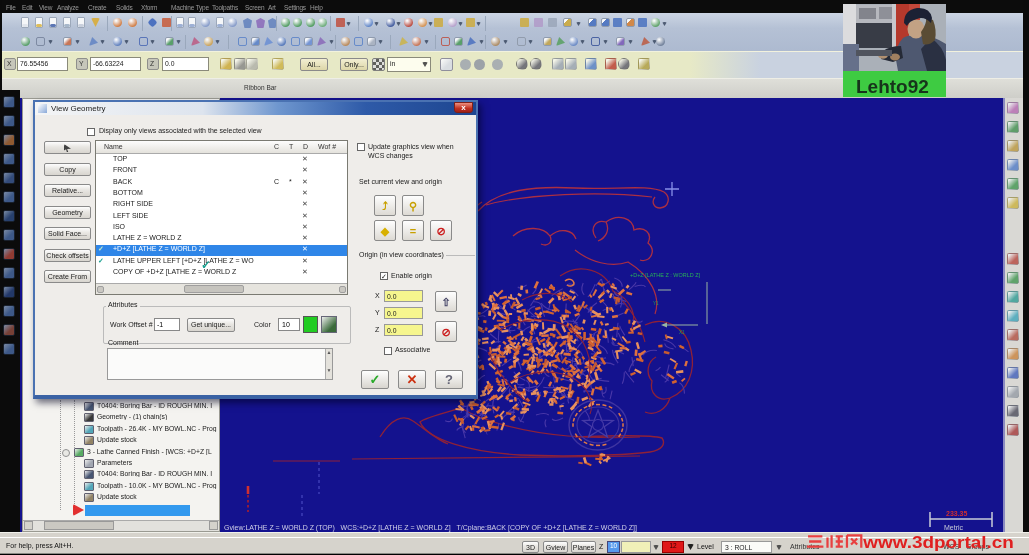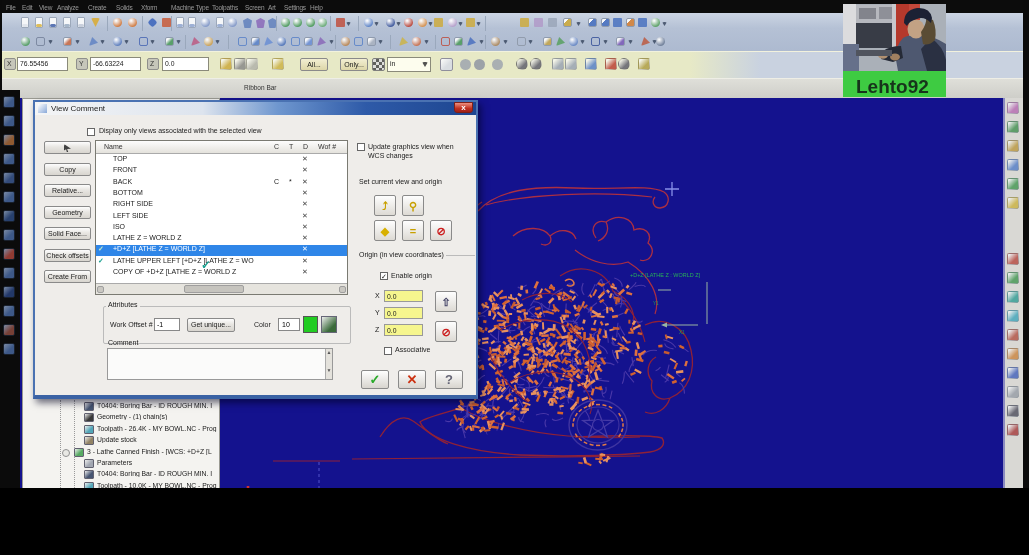--- a/index.html
+++ b/index.html
@@ -1,15 +1,15 @@
 <!DOCTYPE html>
 <html><head><meta charset="utf-8"><style>
 *{margin:0;padding:0;box-sizing:border-box}
 body{font-family:"Liberation Sans",sans-serif;background:#000}
-#root{position:relative;width:1029px;height:488px;overflow:hidden;background:#0a0a0a}
+#root{position:relative;width:1029px;height:554px;overflow:hidden;background:#0a0a0a}
 .ab{position:absolute}
 .ic{position:absolute;display:block;border-radius:2px;opacity:.92}
 .mi{position:absolute;color:#9a9a9a;font-size:6.5px;top:4px;letter-spacing:-0.2px}
 .btn{position:absolute;background:linear-gradient(#fdfdfd,#e8e6e2 45%,#d8d5cf);border:1px solid #8a8a8a;border-radius:2px;font-size:7px;color:#1a1a1a;text-align:center;line-height:11px;white-space:nowrap;overflow:hidden}
 .lrow{position:absolute;left:1px;font-size:7px;color:#1a1a1a;white-space:nowrap}
 .trow{position:absolute;font-size:6.8px;color:#1a1a1a;white-space:nowrap}
 </style></head><body>
 <div id="root">
 <div class="ab" style="left:0px;top:0px;width:1029px;height:13px;background:#0c0c0c"></div>
 <span class="mi" style="left:6px">File</span>
@@ -1083,21 +1083,21 @@
 <path d="M58,42 Q47,42 40,47 L38,55 50,58 60,54 Z" fill="#252a36"></path>
 <ellipse cx="40" cy="51" rx="5" ry="3.8" fill="#b09070"></ellipse>
       <ellipse cx="52" cy="53" rx="5" ry="3.5" fill="#a08060"></ellipse>
 <rect x="13" y="46" width="36" height="6" fill="#50545e"></rect>
 <rect x="0" y="67" width="103" height="26" fill="#3ecb42"></rect>
 <text x="13" y="89" font-family="Liberation Sans" font-size="19" font-weight="bold" fill="#17341b">Lehto92</text>
 </svg>
 <div class="ab" style="left:33px;top:100px;width:445px;height:299px;background:#efedea;border:2px solid #4a72b2;border-bottom:4px solid #3a62a4;box-shadow:3px 4px 7px rgba(0,0,30,.55)">
 <div class="ab" style="left:0;top:0;width:441px;height:13px;background:linear-gradient(90deg,#f4f5f6 0%,#dde4ee 38%,#6f97cf 55%,#2e5aa8 75%,#1d4590 100%)"></div>
 <div class="ab" style="left:3px;top:2px;width:9px;height:9px;background:linear-gradient(135deg,#fff,#88a8d8)"></div>
-<div class="ab" style="left:16px;top:2px;font-size:8px;color:#222">View Comment</div>
+<div class="ab" style="left:16px;top:2px;font-size:8px;color:#222">View Geometry</div>
 <div class="ab" style="left:419px;top:0px;width:19px;height:11px;background:linear-gradient(#ee9080,#c03020 60%,#a02018);border:1px solid #802018;border-radius:0 0 3px 3px;color:#fff;font-size:8px;text-align:center;line-height:10px;font-weight:bold">x</div>
 <div class="ab" style="left:52px;top:26px;width:8px;height:8px;background:#fff;border:1px solid #666"></div>
 <div class="ab" style="left:64px;top:25px;font-size:7px;color:#1a1a1a">Display only views associated with the selected view</div>
 <div class="btn" style="left:9px;top:39.0px;width:47px;height:13px"></div>
 <div class="btn" style="left:9px;top:60.5px;width:47px;height:13px">Copy</div>
 <div class="btn" style="left:9px;top:82.0px;width:47px;height:13px">Relative...</div>
 <div class="btn" style="left:9px;top:103.5px;width:47px;height:13px">Geometry</div>
 <div class="btn" style="left:9px;top:125.0px;width:47px;height:13px">Solid Face...</div>
 <div class="btn" style="left:9px;top:146.5px;width:47px;height:13px">Check offsets</div>
 <div class="btn" style="left:9px;top:168.0px;width:47px;height:13px">Create From</div>

